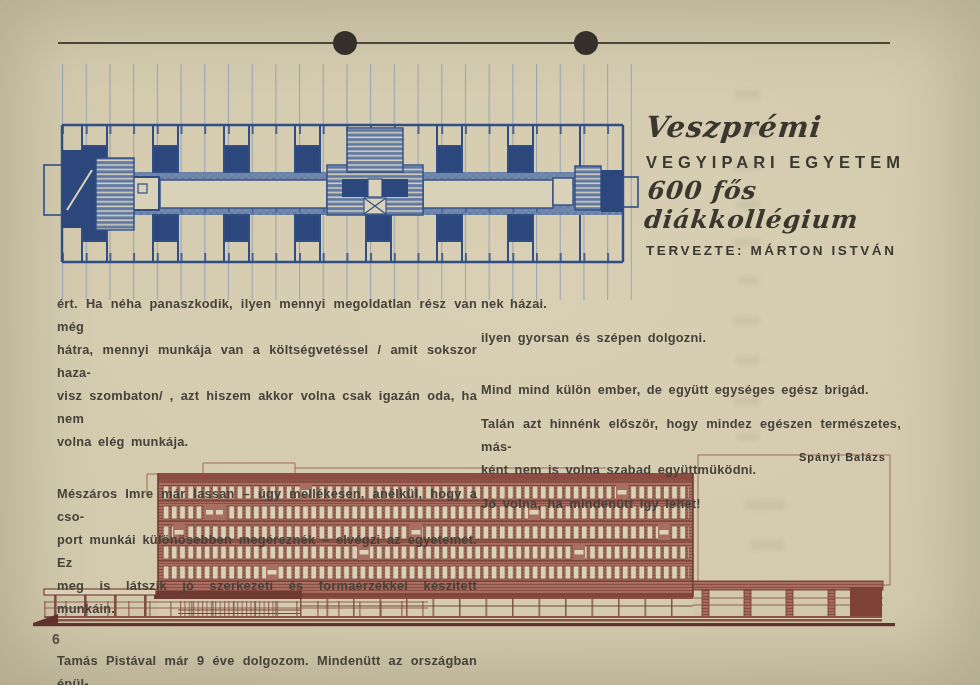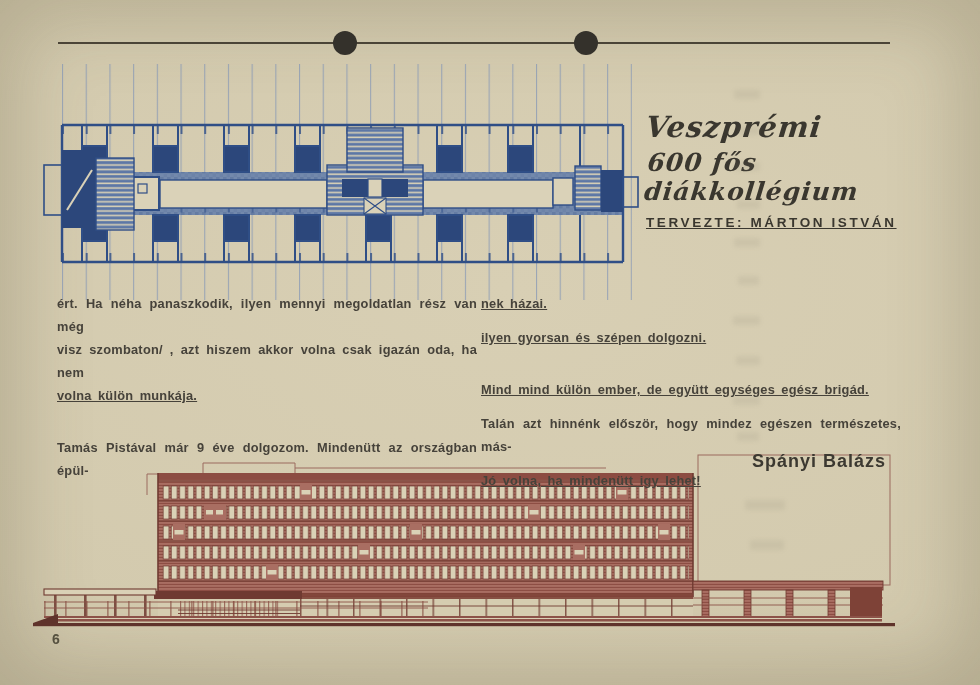--- a/index.html
+++ b/index.html
@@ -16,31 +16,31 @@
   .rule{position:absolute;left:58px;top:42px;width:832px;height:2px;background:#4b4437;}
   .hole{position:absolute;width:24px;height:24px;border-radius:50%;background:#34312b;top:31px;}
   .hole.h1{left:333px;} .hole.h2{left:574px;}
   
   .title{position:absolute;left:646px;top:110px;width:280px;color:#3a372f;}
   .t-script{font-family:"DejaVu Serif","Liberation Serif",serif;font-style:italic;font-weight:600;
     font-size:29px;letter-spacing:1px;transform:skewX(-6deg);transform-origin:left;}
   .t-caps{font-weight:700;font-size:16.5px;letter-spacing:5px;margin-top:9px;}
   .t-script2{font-family:"DejaVu Serif","Liberation Serif",serif;font-style:italic;font-weight:600;
     font-size:25px;letter-spacing:1px;margin-top:4px;transform:skewX(-6deg);transform-origin:left;}
-  .t-sub{font-weight:700;font-size:13.5px;letter-spacing:2.6px;margin-top:9px;text-decoration:underline;}
+  .t-sub{font-weight:700;font-size:13.5px;letter-spacing:2.6px;margin-top:9px;}
   
   .col{position:absolute;top:292px;width:420px;color:#46423a;
     font-size:12.8px;font-weight:700;line-height:23px;letter-spacing:.25px;word-spacing:2.5px;}
   .col-left{left:57px;} .col-right{left:481px;}
   .para{margin:0 0 11px 0;}
   .para.gap{margin-top:29px;}
   .ln{text-align:justify;text-align-last:justify;}
-  .ln.last{text-align-last:left;text-decoration:underline;}
+  .ln.last{text-align-last:left;}
   .signature{position:absolute;left:640px;top:451px;width:246px;text-align:right;
-    color:#3c3931;font-size:18px;font-weight:700;letter-spacing:1px;z-index:5;}
+    color:#3c3931;font-size:11px;font-weight:700;letter-spacing:1px;z-index:5;}
   .pageno{position:absolute;left:52px;top:631px;color:#55503f;font-size:14px;font-weight:700;}
   
   .plan{position:absolute;left:34px;top:58px;}
   .elev{position:absolute;left:28px;top:448px;}
   
   .ghost{position:absolute;background:#837d6b;opacity:.12;filter:blur(2px);border-radius:2px;}
 </style>
 </head>
 <body>
 <div class="page">
@@ -137,20 +137,21 @@
   <rect x="62" y="100" width="38" height="72" fill="url(#stairH)" stroke="#2f4e86" stroke-width="1.4"></rect>
 
   <rect x="519" y="120" width="20" height="27" fill="#dad2b8" stroke="#2f4e86" stroke-width="1.4"></rect>
   <rect x="541" y="108" width="26" height="44" fill="url(#stairH)" stroke="#2f4e86" stroke-width="1.4"></rect>
   <rect x="567" y="112" width="22" height="42" fill="#2c477b"></rect>
   <rect x="589" y="119" width="15" height="30" fill="none" stroke="#2f4e86" stroke-width="1.6"></rect>
 </svg>
 
 <div class="title">
   <div class="t-script">Veszprémi</div>
+  <div class="t-caps">VEGYIPARI EGYETEM</div>
   <div class="t-script2">600 fős diákkollégium</div>
   <div class="t-sub">TERVEZTE:  MÁRTON ISTVÁN</div>
 </div>
 
 <svg class="elev" width="880" height="192" viewBox="0 0 880 192">
   <defs>
     <pattern id="fhatch" width="4" height="3" patternUnits="userSpaceOnUse">
       <rect width="4" height="3" fill="#a96e62"></rect>
       <line x1="0" y1="1.4" x2="4" y2="1.4" stroke="#8a4a40" stroke-width="1"></line>
     </pattern>
@@ -273,40 +274,47 @@
 
   <rect x="16" y="168" width="838" height="5.5" fill="#8c5248"></rect>
   <line x1="16" y1="170.5" x2="854" y2="170.5" stroke="#dad1b6" stroke-width="1"></line>
   <polygon points="5,175 30,166 30,175" fill="#5f332b"></polygon>
   <rect x="5" y="175" width="862" height="3.2" fill="#5f332b"></rect>
 </svg>
 
 <div class="col col-left">
   <div class="para">
     <div class="ln">ért. Ha néha panaszkodik, ilyen mennyi megoldatlan rész van még</div>
+    <div class="ln">hátra, mennyi munkája van a költségvetéssel / amit sokszor haza-</div>
     <div class="ln">visz szombaton/ , azt hiszem akkor volna csak igazán oda, ha nem</div>
-    <div class="ln last">volna külön munkája.</div>
+    <div class="ln last">volna elég munkája.</div>
+  </div>
+  <div class="para gap">
+    <div class="ln">Mészáros Imre már lassan – úgy mellékesen, anélkül, hogy a cso-</div>
+    <div class="ln">port munkái különösebben megéreznék – elvégzi az egyetemet.  Ez</div>
+    <div class="ln last">meg is látszik jó szerkezeti és formaérzékkel készitett munkáin.</div>
   </div>
   <div class="para gap">
     <div class="ln">Tamás Pistával már 9 éve dolgozom. Mindenütt az országban épül-</div>
   </div>
 </div>
 
 <div class="col col-right">
   <div class="para">
     <div class="ln last">nek házai.</div>
   </div>
   <div class="para">
     <div class="ln last">ilyen gyorsan és szépen dolgozni.</div>
   </div>
   <div class="para gap">
     <div class="ln last">Mind mind külön ember, de együtt egységes egész brigád.</div>
   </div>
   <div class="para">
     <div class="ln">Talán azt hinnénk először, hogy mindez egészen természetes, más-</div>
+    <div class="ln last">ként nem is volna szabad együttmüködni.</div>
   </div>
   <div class="para">
     <div class="ln last">Jó volna, ha mindenütt igy lehet!</div>
   </div>
 </div>
 
 <div class="signature">Spányi Balázs</div>
 <div class="pageno">6</div>
 
 <div>

